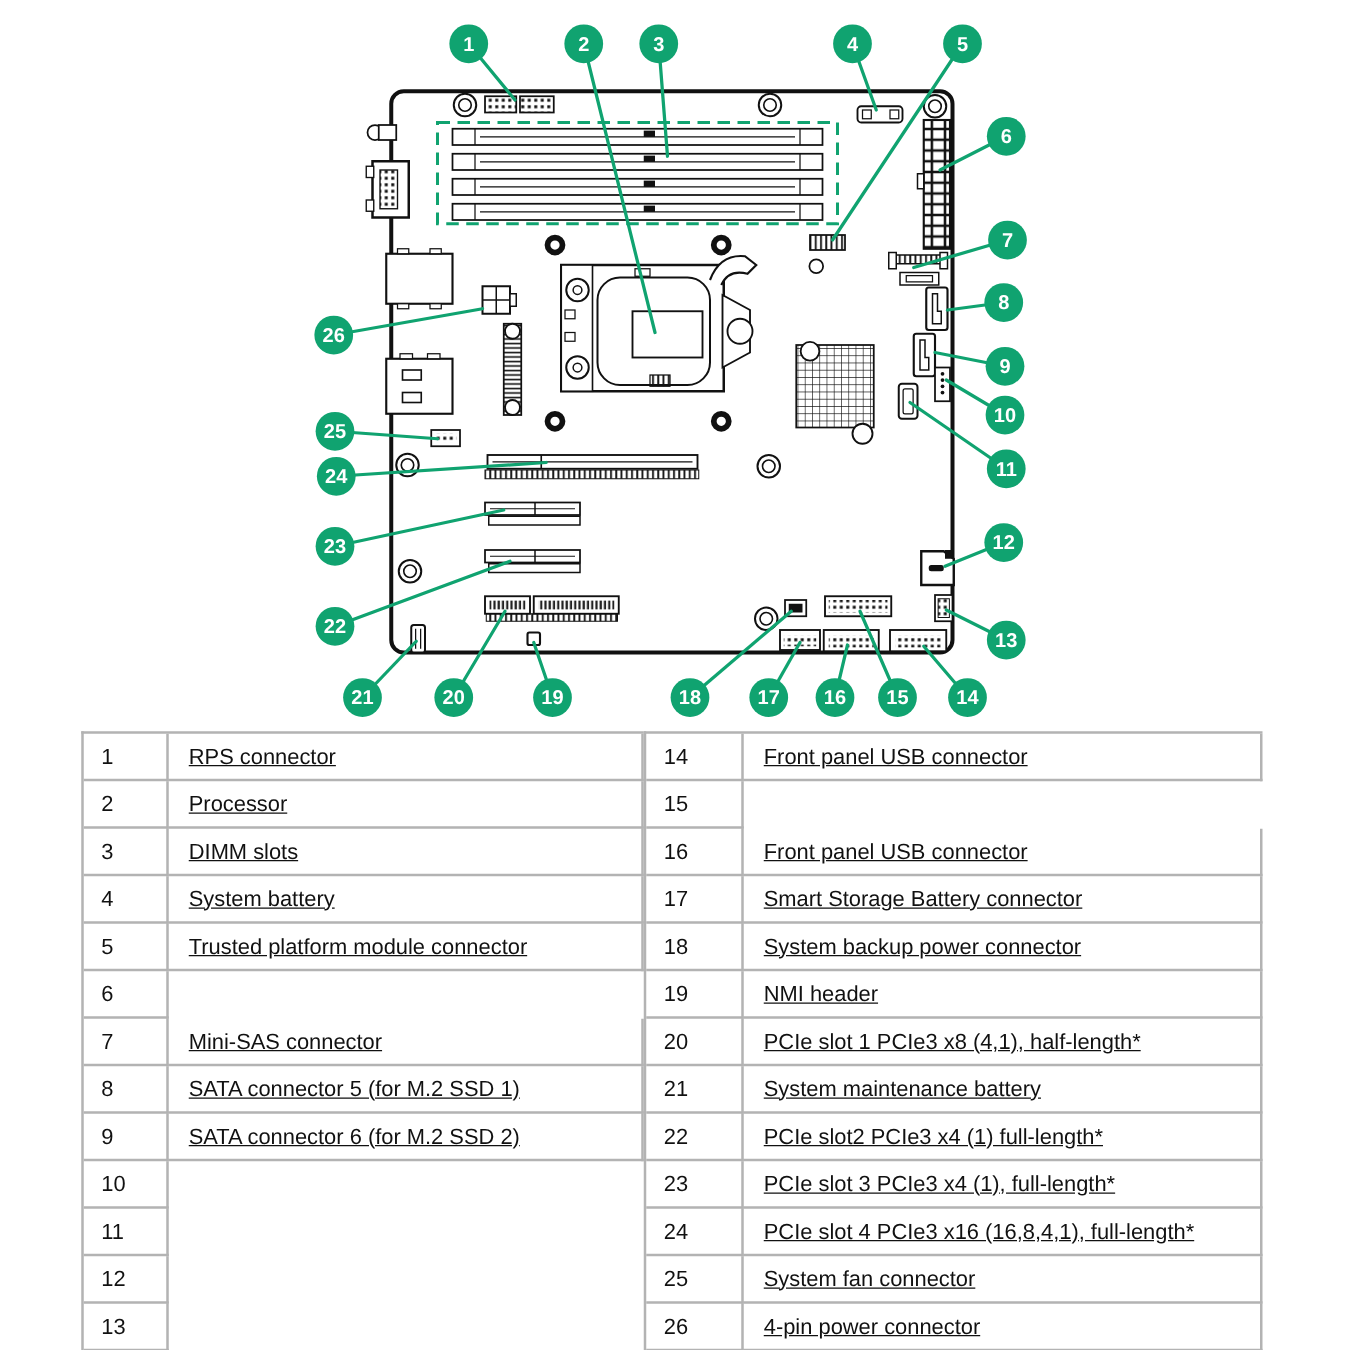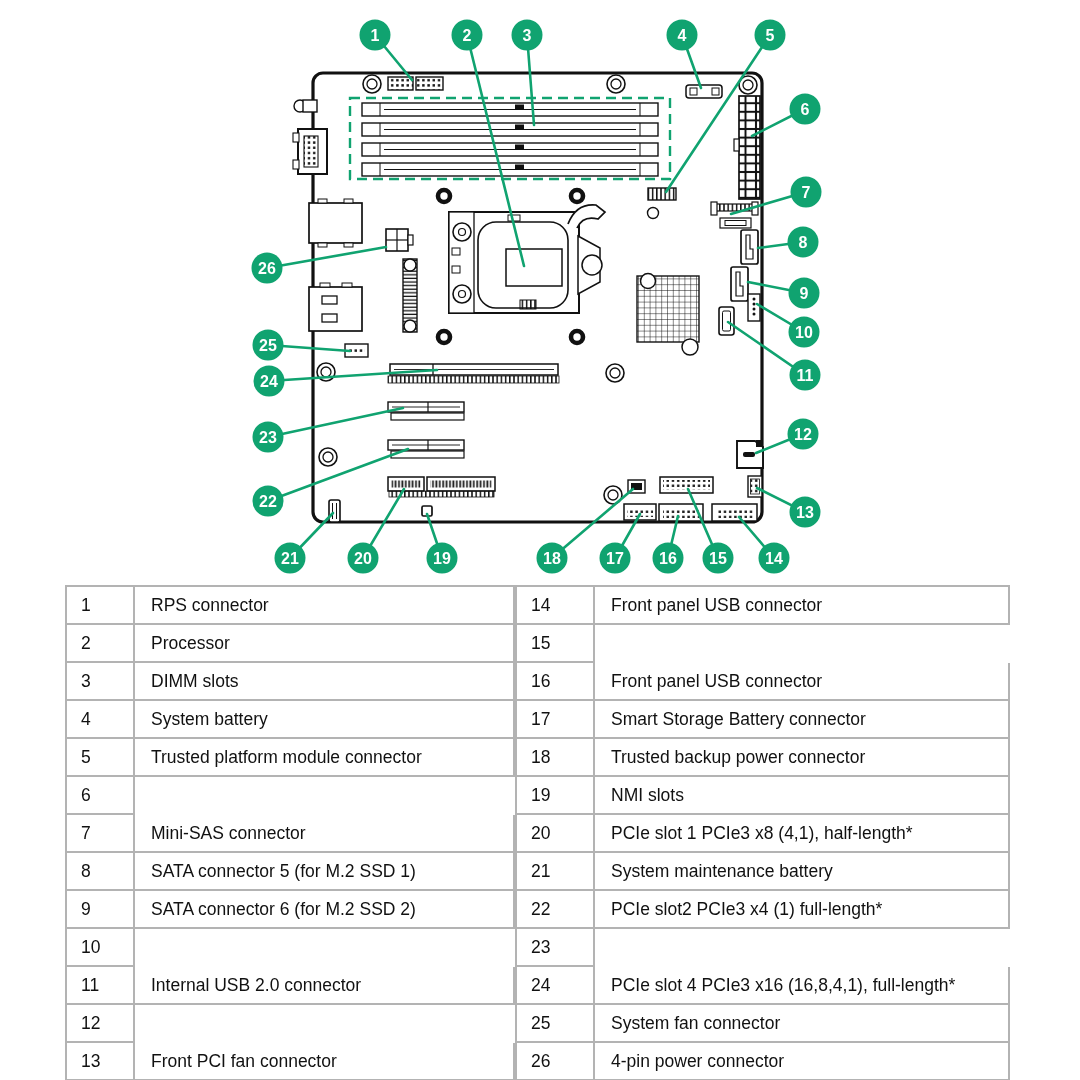--- a/index.html
+++ b/index.html
@@ -11,21 +11,21 @@
   .tables { position:absolute; left:65px; top:585px; width:945px; display:flex; }
   .table-col { display:flex; flex-direction:column; border-top:2px solid #b3b3b3; border-left:2px solid #b3b3b3; box-sizing:border-box; }
   #table-left  { width:450px; }
   #table-right { width:495px; }
   .t-row { display:flex; height:38px; box-sizing:border-box; }
   .t-row > div { border-right:2px solid #b3b3b3; border-bottom:2px solid #b3b3b3;
                  display:flex; align-items:center; box-sizing:border-box;
                  font-size:17.5px; color:#111; white-space:nowrap; overflow:hidden; }
   .t-num  { width:68px; padding-left:14px; flex:none; }
   #table-right .t-num { width:78px; }
-  .t-desc { flex:1; padding-left:16px; }
+  .t-desc { flex:1; padding-left:16px;text-decoration:underline; }
 </style>
 </head>
 <body>
 
 <div class="page">
 
   <div class="diagram">
     <svg width="1080" height="585" viewBox="0 0 1080 585" xmlns="http://www.w3.org/2000/svg">
       <defs>
         <pattern id="pins" width="5.2" height="5.2" patternUnits="userSpaceOnUse">
@@ -476,68 +476,67 @@
   </div>
         <div class="t-row">
     <div class="t-num">9</div>
     <div class="t-desc">SATA connector 6 (for M.2 SSD 2)</div>
   </div>
         <div class="t-row">
     <div class="t-num">10</div>
   </div>
         <div class="t-row">
     <div class="t-num">11</div>
-    <div class="t-desc">Internal USB 2.0 connector</div>
   </div>
         <div class="t-row">
     <div class="t-num">12</div>
   </div>
         <div class="t-row">
     <div class="t-num">13</div>
-    <div class="t-desc">Front PCI fan connector</div>
   </div>
       </div>
     <div class="table-col" id="table-right">
         <div class="t-row">
     <div class="t-num">14</div>
     <div class="t-desc">Front panel USB connector</div>
   </div>
         <div class="t-row">
     <div class="t-num">15</div>
   </div>
         <div class="t-row">
     <div class="t-num">16</div>
     <div class="t-desc">Front panel USB connector</div>
   </div>
         <div class="t-row">
     <div class="t-num">17</div>
     <div class="t-desc">Smart Storage Battery connector</div>
   </div>
         <div class="t-row">
     <div class="t-num">18</div>
-    <div class="t-desc">Trusted backup power connector</div>
+    <div class="t-desc">System backup power connector</div>
   </div>
         <div class="t-row">
     <div class="t-num">19</div>
-    <div class="t-desc">NMI slots</div>
+    <div class="t-desc">NMI header</div>
   </div>
         <div class="t-row">
     <div class="t-num">20</div>
     <div class="t-desc">PCIe slot 1 PCIe3 x8 (4,1), half-length*</div>
   </div>
         <div class="t-row">
     <div class="t-num">21</div>
     <div class="t-desc">System maintenance battery</div>
   </div>
         <div class="t-row">
     <div class="t-num">22</div>
     <div class="t-desc">PCIe slot2 PCIe3 x4 (1) full-length*</div>
   </div>
         <div class="t-row">
     <div class="t-num">23</div>
+    <div class="t-desc">PCIe slot 3 PCIe3 x4 (1), full-length*</div>
   </div>
         <div class="t-row">
     <div class="t-num">24</div>
     <div class="t-desc">PCIe slot 4 PCIe3 x16 (16,8,4,1), full-length*</div>
   </div>
         <div class="t-row">
     <div class="t-num">25</div>
     <div class="t-desc">System fan connector</div>
   </div>
         <div class="t-row">

